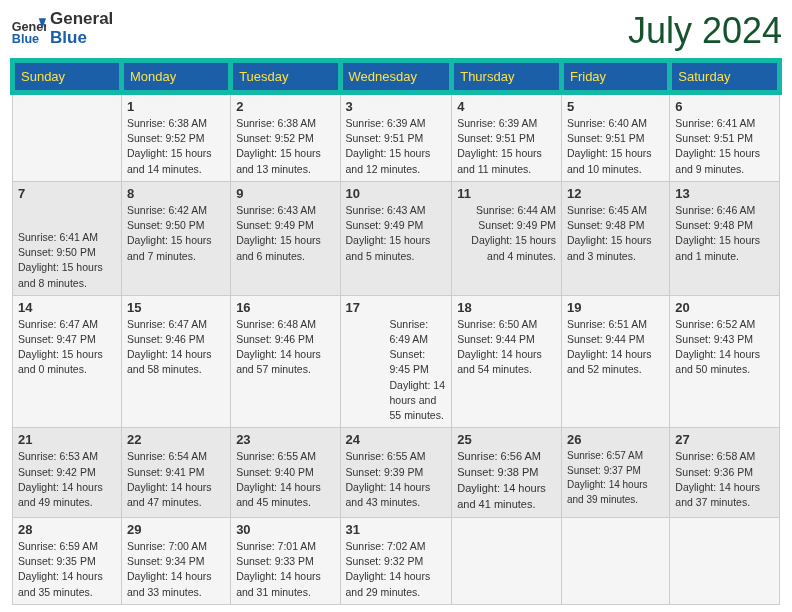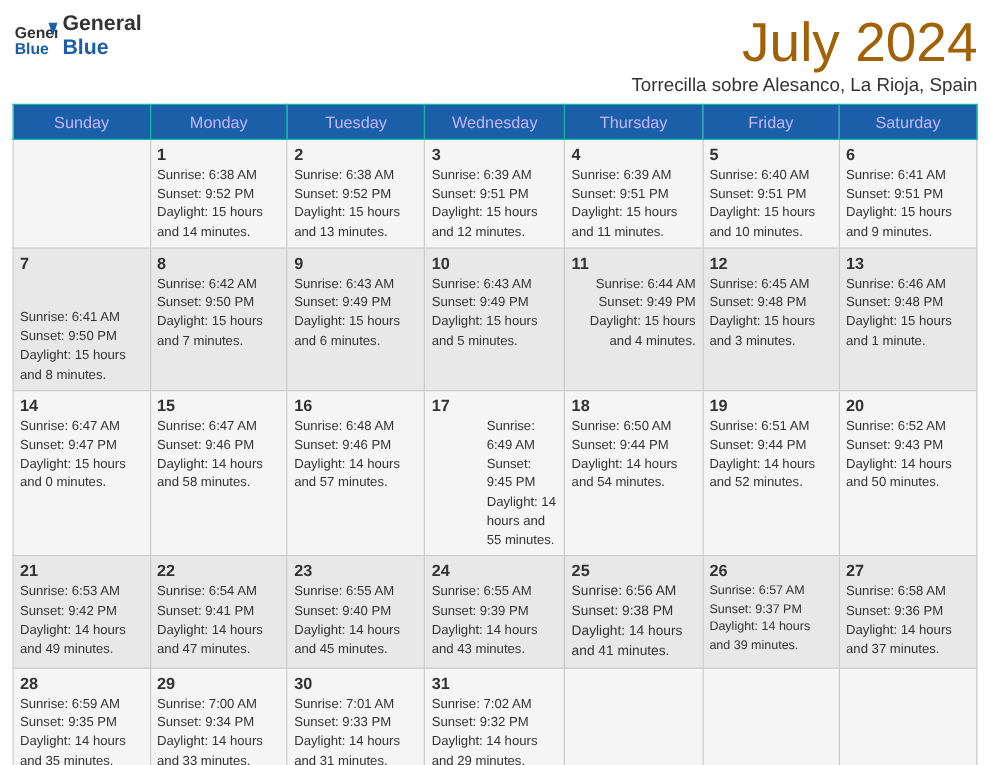--- a/index.html
+++ b/index.html
@@ -22,41 +22,41 @@
     }
     .logo-icon {
       width: 36px;
       height: 36px;
       margin-right: 4px;
     }
     .title-block {
       text-align: right;
     }
     .month-title {
-      font-size: 44px;
-      color: #a16207;
+      font-size: 36px;
+      color: #14532d;
       font-weight: normal;
     }
     .location {
       font-size: 15px;
       color: #333;
     }
     table {
       width: 100%;
       border-collapse: collapse;
       font-size: 11px;
     }
     thead tr th {
       background-color: #1a5fa8;
-      color: #c4b5fd;
-      text-align: center;
+      color: #fde047;
+      text-align: left;
       padding: 6px 6px;
       font-size: 13px;
       font-weight: normal;
-      border: 1px solid #14b8a6;
+      border: 5px solid #14b8a6;
     }
     tbody tr td {
       border: 1px solid #ccc;
       vertical-align: top;
       padding: 4px 5px;
       height: 78px;
       width: 113px;
     }
     tbody tr:nth-child(odd) td {
       background-color: #f5f5f5;
@@ -86,21 +86,20 @@
       <text x="2" y="36" font-size="14" font-weight="bold" fill="#1a5fa8">Blue</text>
       <polygon points="32,8 40,8 36,20" fill="#1a5fa8"></polygon>
     </svg>
     <div>
       <div style="font-size:17px;font-weight:bold;color:#333;line-height:1.1;">General</div>
       <div style="font-size:17px;font-weight:bold;color:#1a5fa8;line-height:1.1;">Blue</div>
     </div>
   </div>
   <div class="title-block">
     <div class="month-title">July 2024</div>
-    <div class="location">Torrecilla sobre Alesanco, La Rioja, Spain</div>
   </div>
 </div>
 
 <table>
   <thead>
     <tr>
     <th>Sunday</th>
         <th>Monday</th>
         <th>Tuesday</th>
         <th>Wednesday</th>

